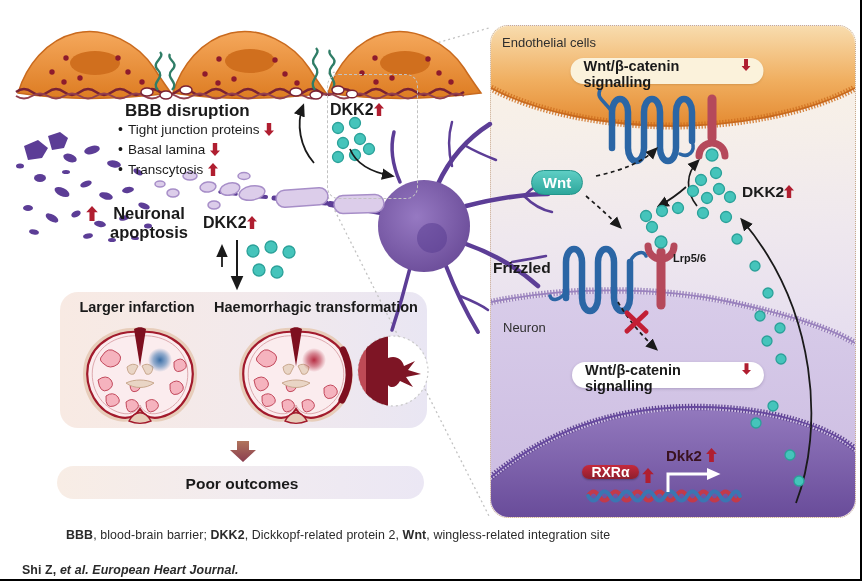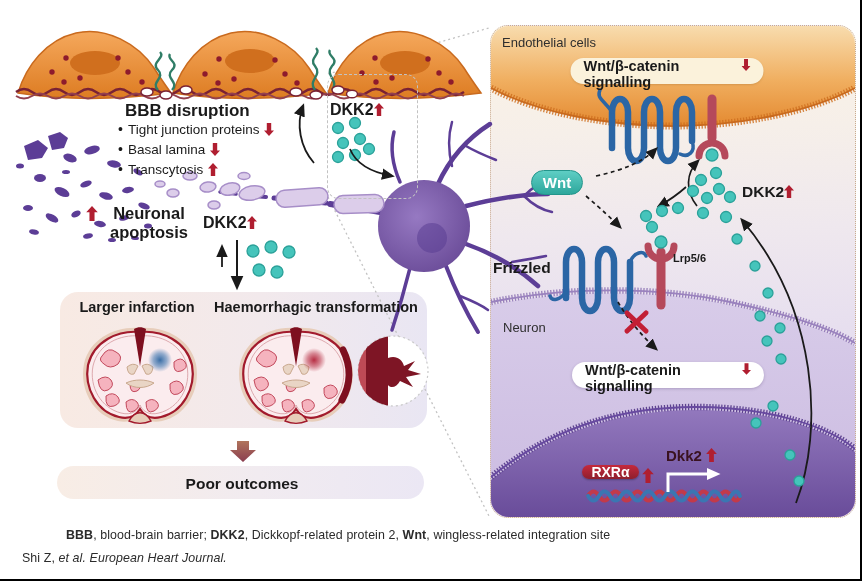--- a/index.html
+++ b/index.html
@@ -494,15 +494,15 @@
   </div>
 
   <div class="pill rxra-pill">
       <span>RXRα</span>
     </div>
   <svg class="abs ai red" style="left:642px;top:468px;" width="12" height="15" viewBox="0 0 10 13">
       <path d="M5 0 L10 5.5 H7.2 V13 H2.8 V5.5 H0 Z" fill="#b01e30"></path>
     </svg>
 
   <div class="footer" style="top:528px;"><span style="font-weight: bold; margin-left: 44px;">BBB</span><span>, blood-brain barrier; </span><span style="font-weight: bold;">DKK2</span><span>, Dickkopf-related protein 2, </span><span style="font-weight: bold;">Wnt</span><span>, wingless-related integration site</span></div>
-  <div class="footer" style="top:551px;"><span>Shi Z, </span><span style="font-style: italic;">et al.</span><span> </span><span style="font-style: italic;">European Heart Journal.</span></div>
+  <div class="footer" style="top:563px;font-weight:bold;"><span>Shi Z, </span><span style="font-style: italic;">et al.</span><span> </span><span style="font-style: italic;">European Heart Journal.</span></div>
 
 </div>
 
 </body></html>

